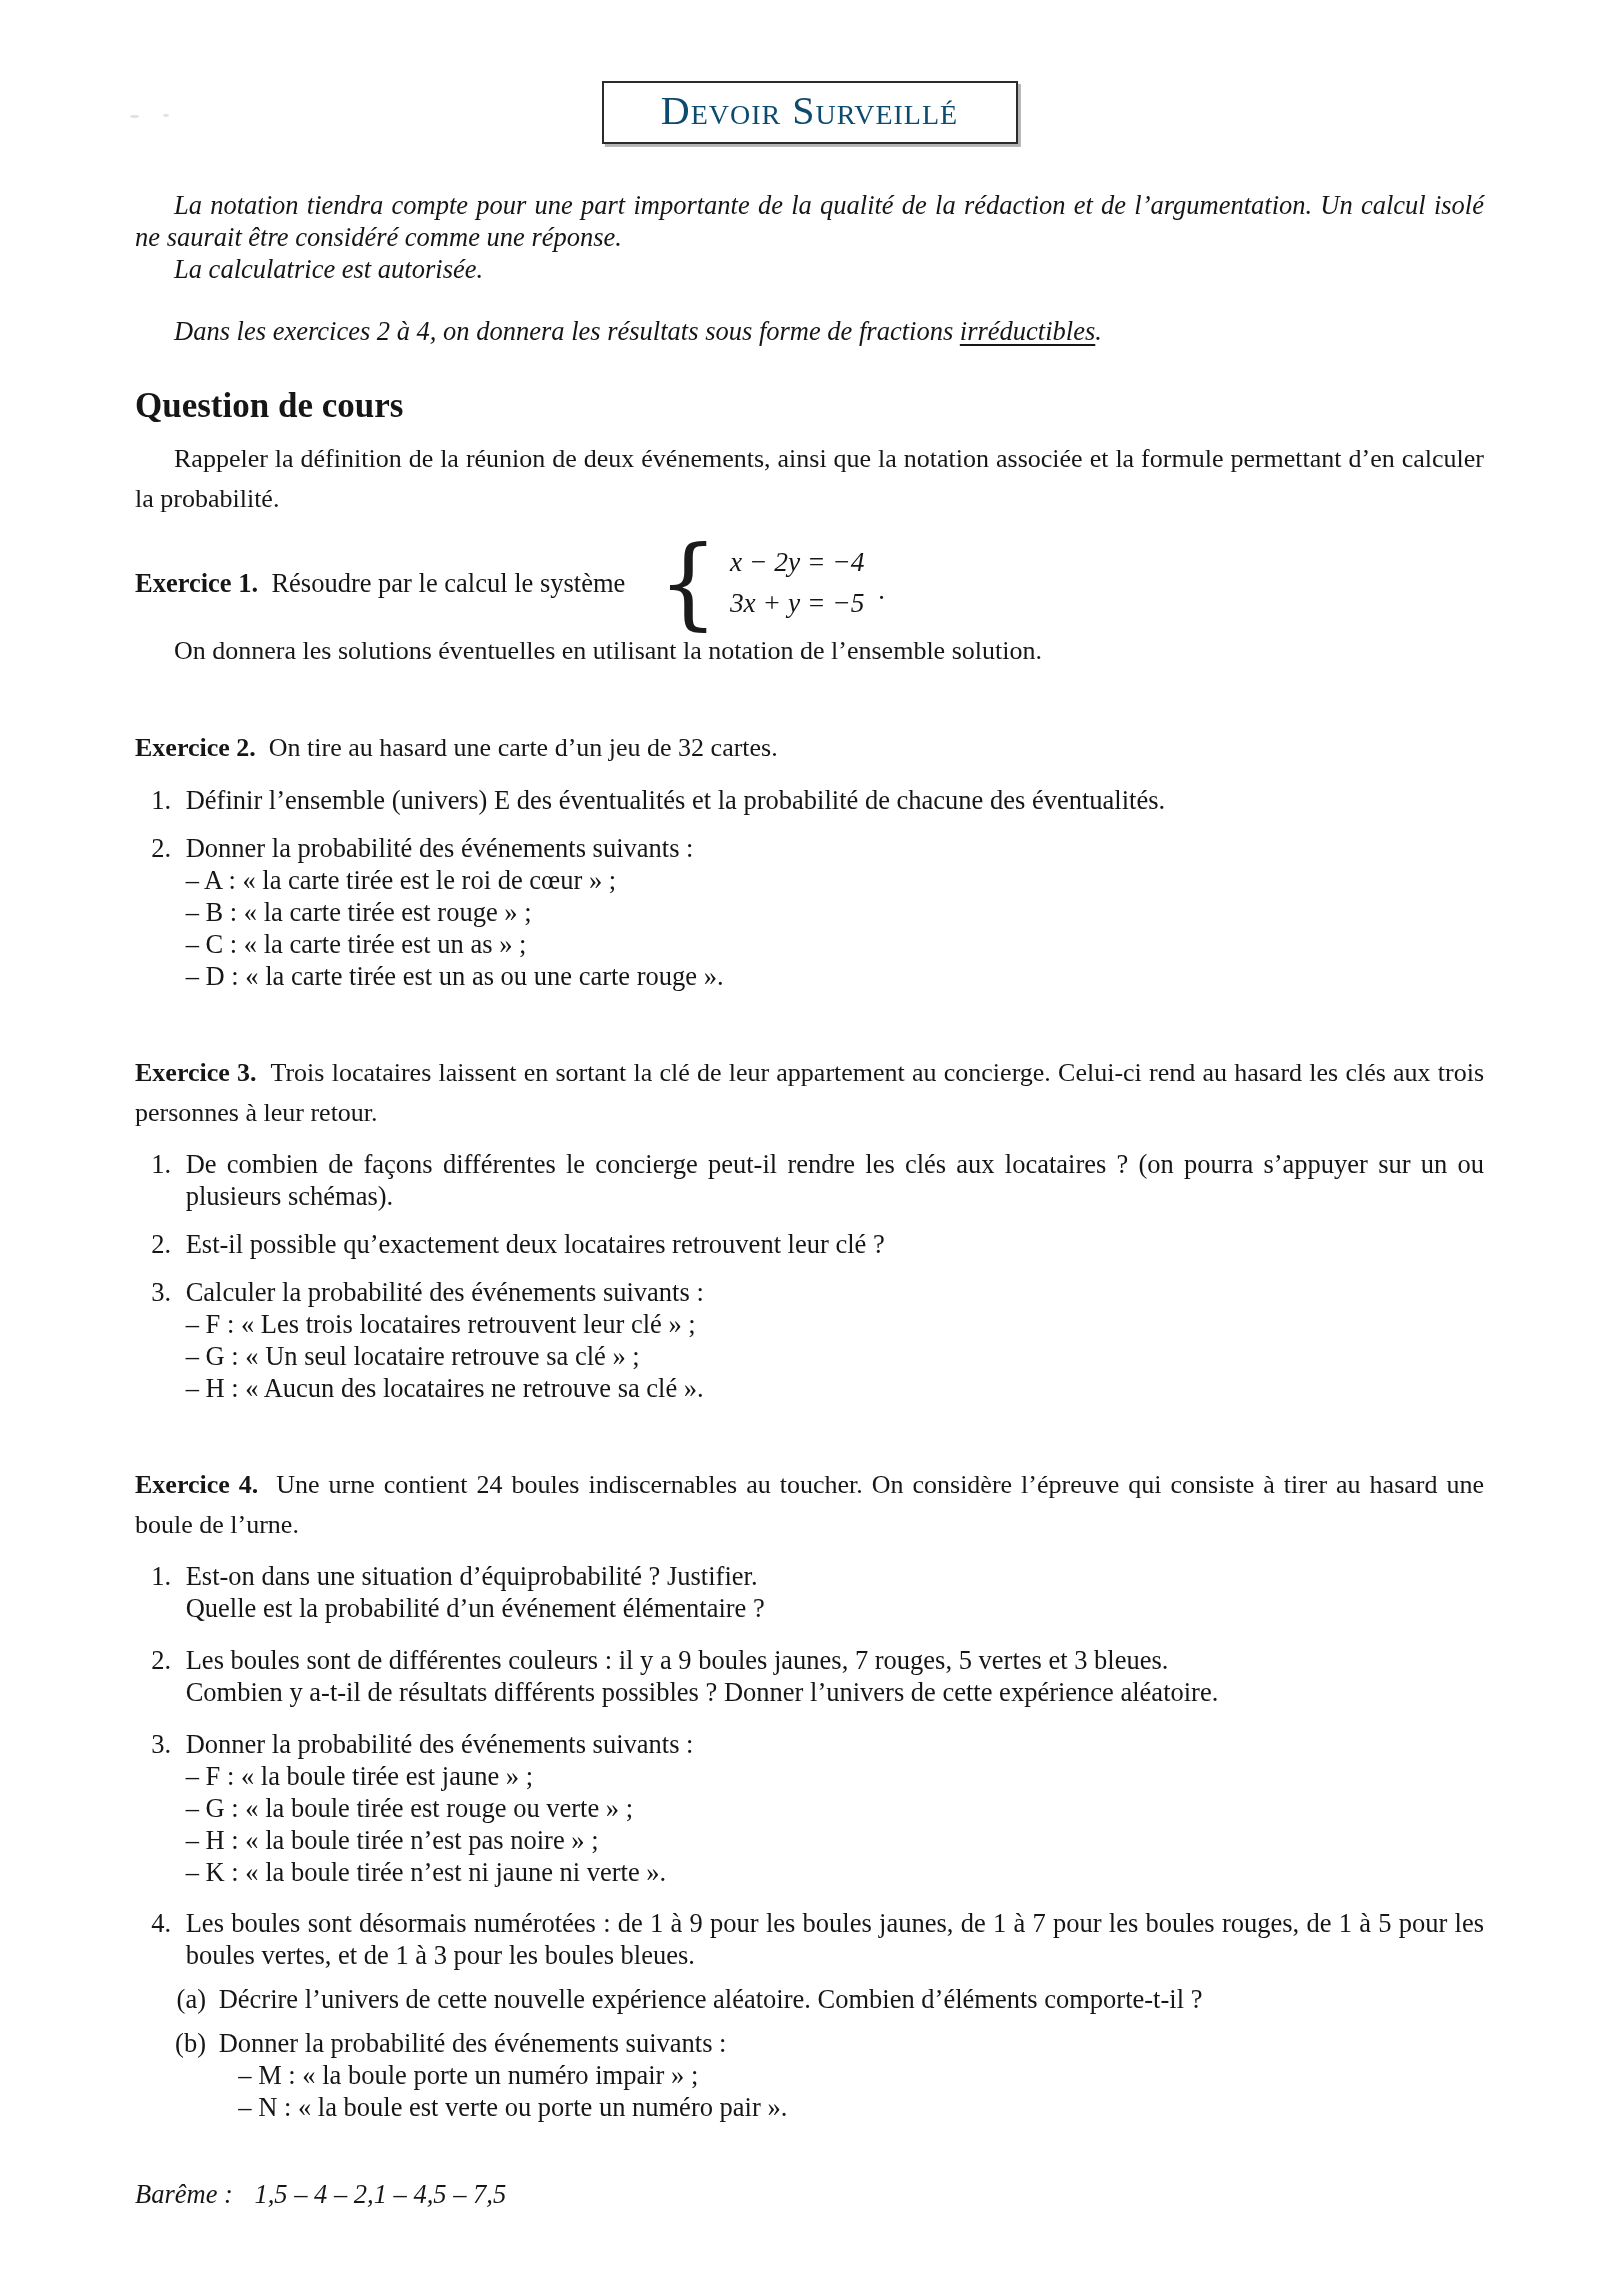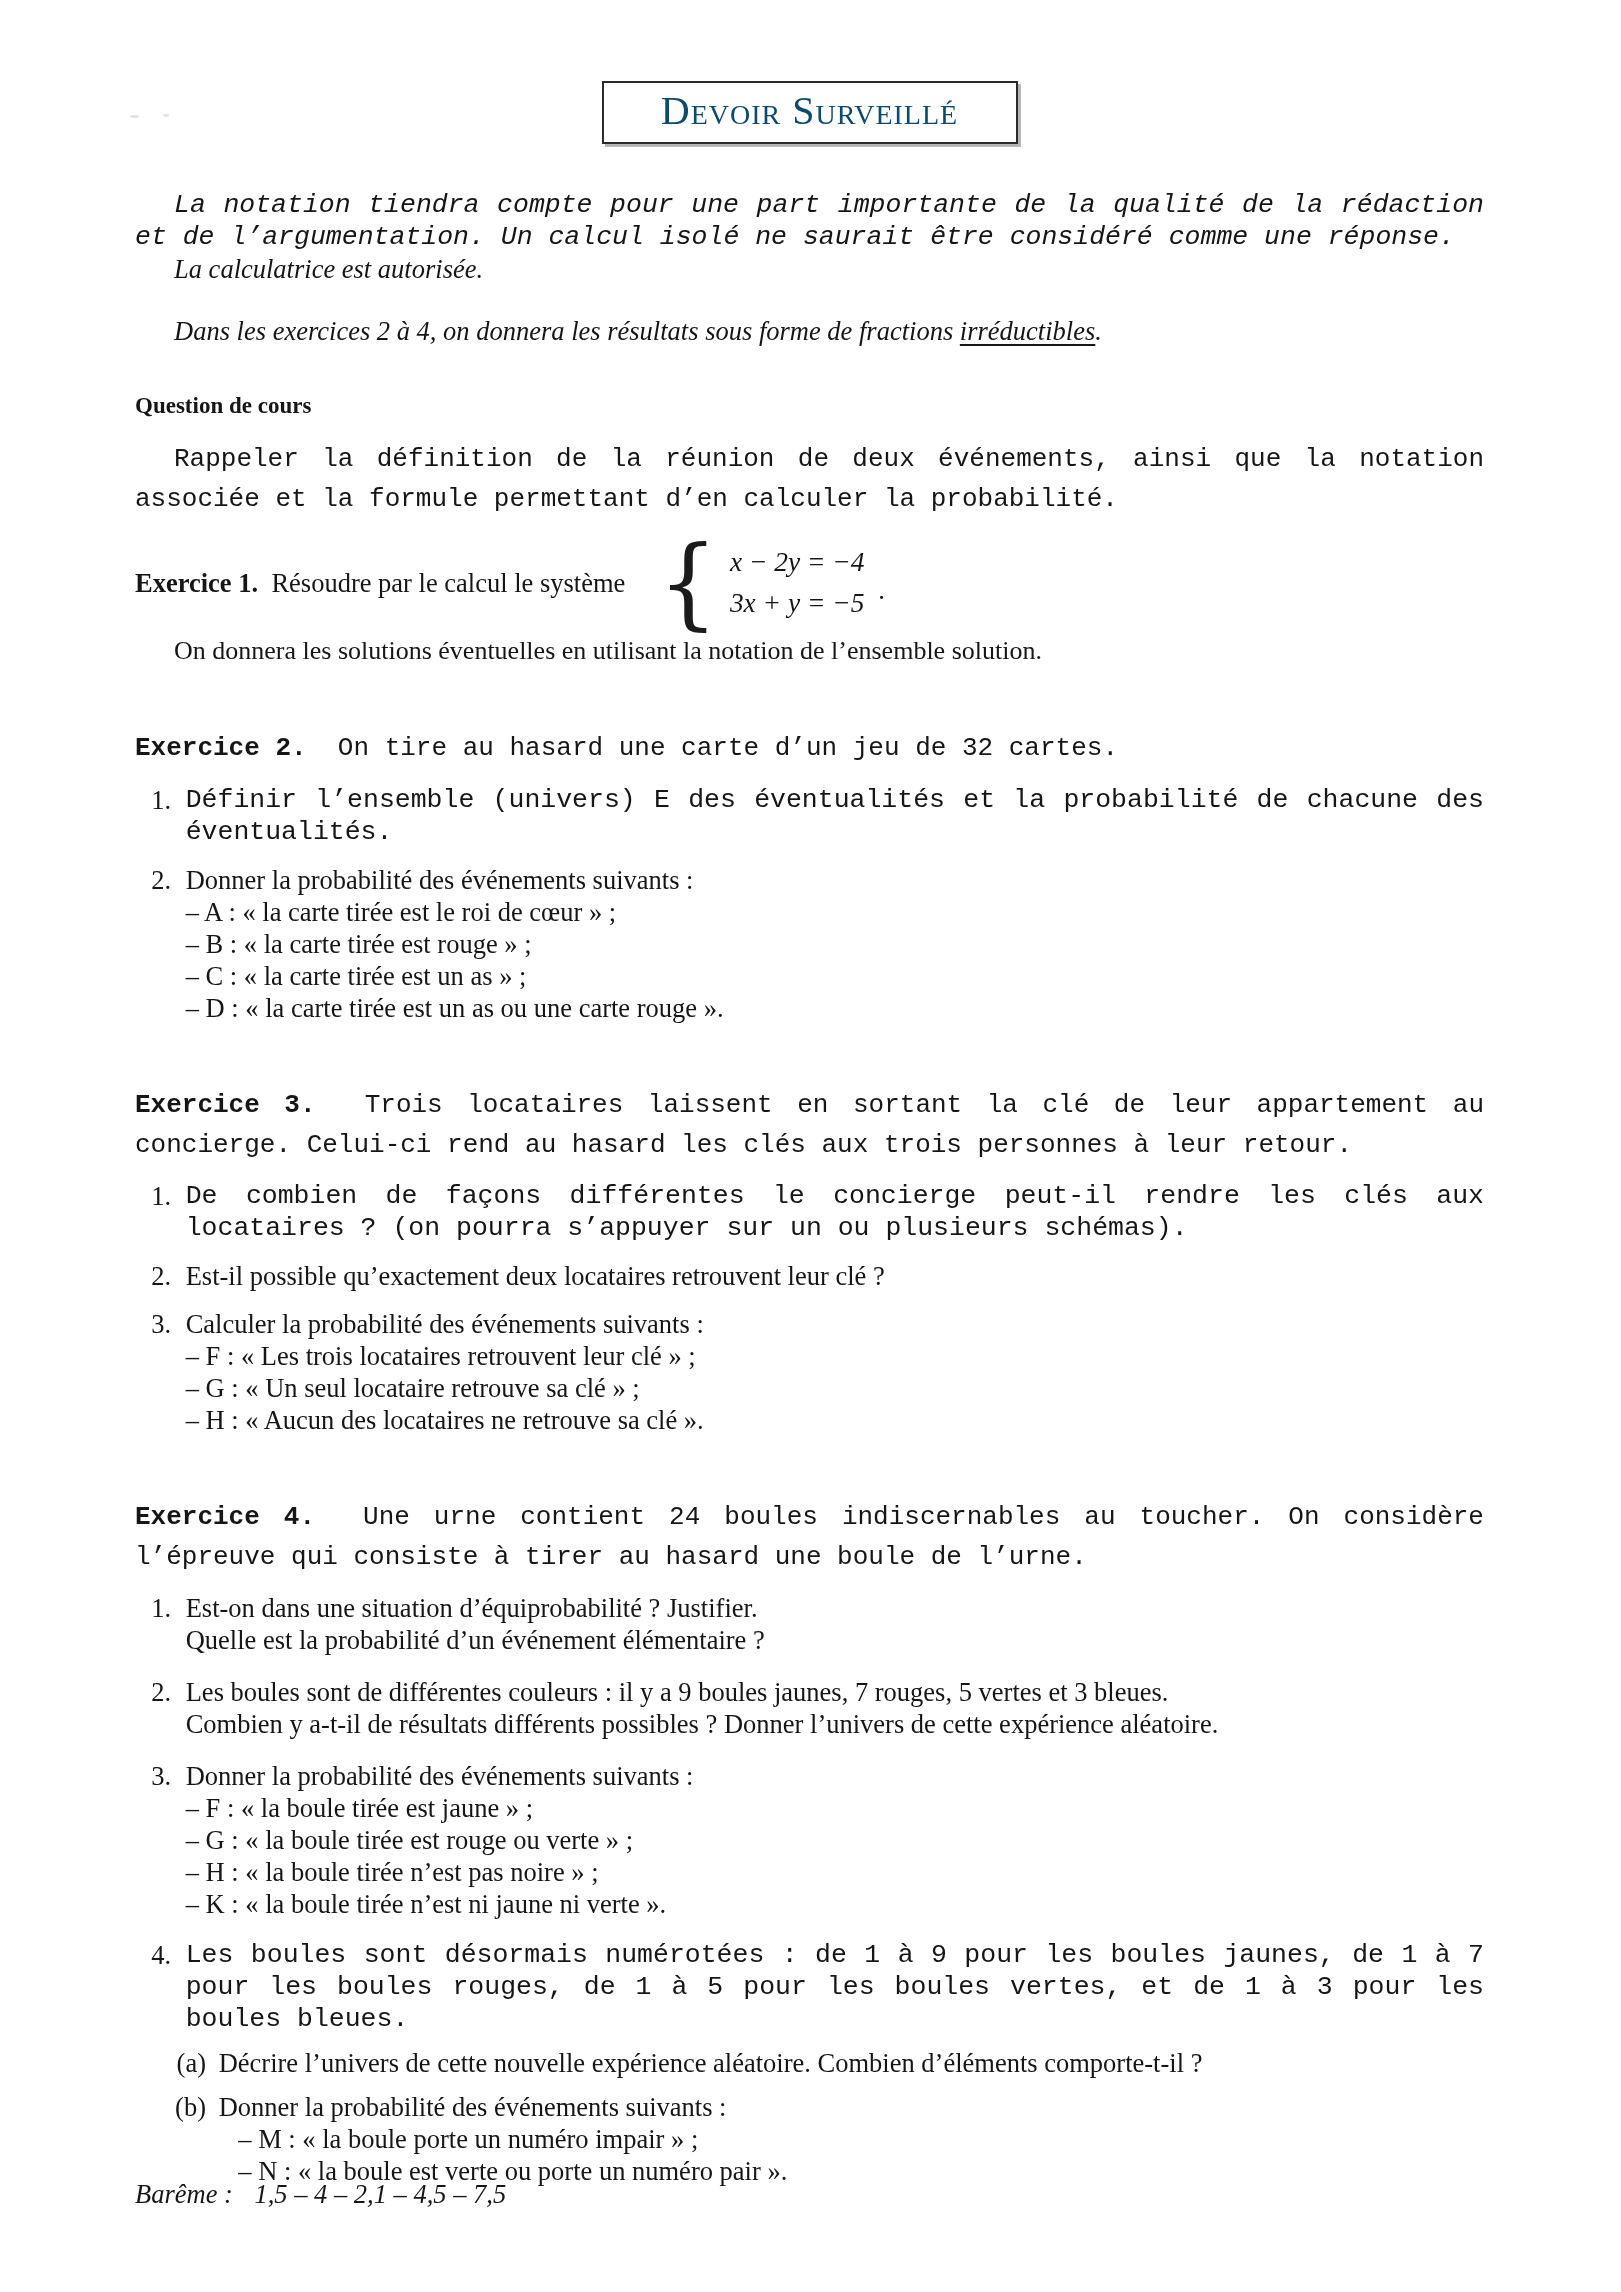--- a/index.html
+++ b/index.html
@@ -34,26 +34,26 @@
     font-variant:small-caps;
     font-size:40px;
     letter-spacing:1px;
     color:#0c4a6e;
   }
 
   p { margin:0; }
   .body { font-size:26px; line-height:40px; }
   .intro { font-size:26.5px; line-height:32px; font-style:italic; }
   .indent { text-indent:39px; }
-  .just { text-align:justify;font-family:Liberation Mono, monospace; }
+  .just { text-align:justify; }
   .u { text-decoration:underline; text-underline-offset:3.9px; }
   .note-gap { margin-top:30px; }
 
   h2.qdc {
-    font-size:23px; line-height:32px;
+    font-size:35px; line-height:32px;
     margin:43px 0 17.6px 0;
     font-weight:bold;
   }
 
   .exlabel { font-weight:bold; }
 
   .ex1-row { display:flex; align-items:center; margin-top:21.6px; }
   .ex1-text { font-size:26.5px; line-height:32px; flex:none; }
   .system { display:flex; align-items:center; margin-left:33px; }
   .brace {

